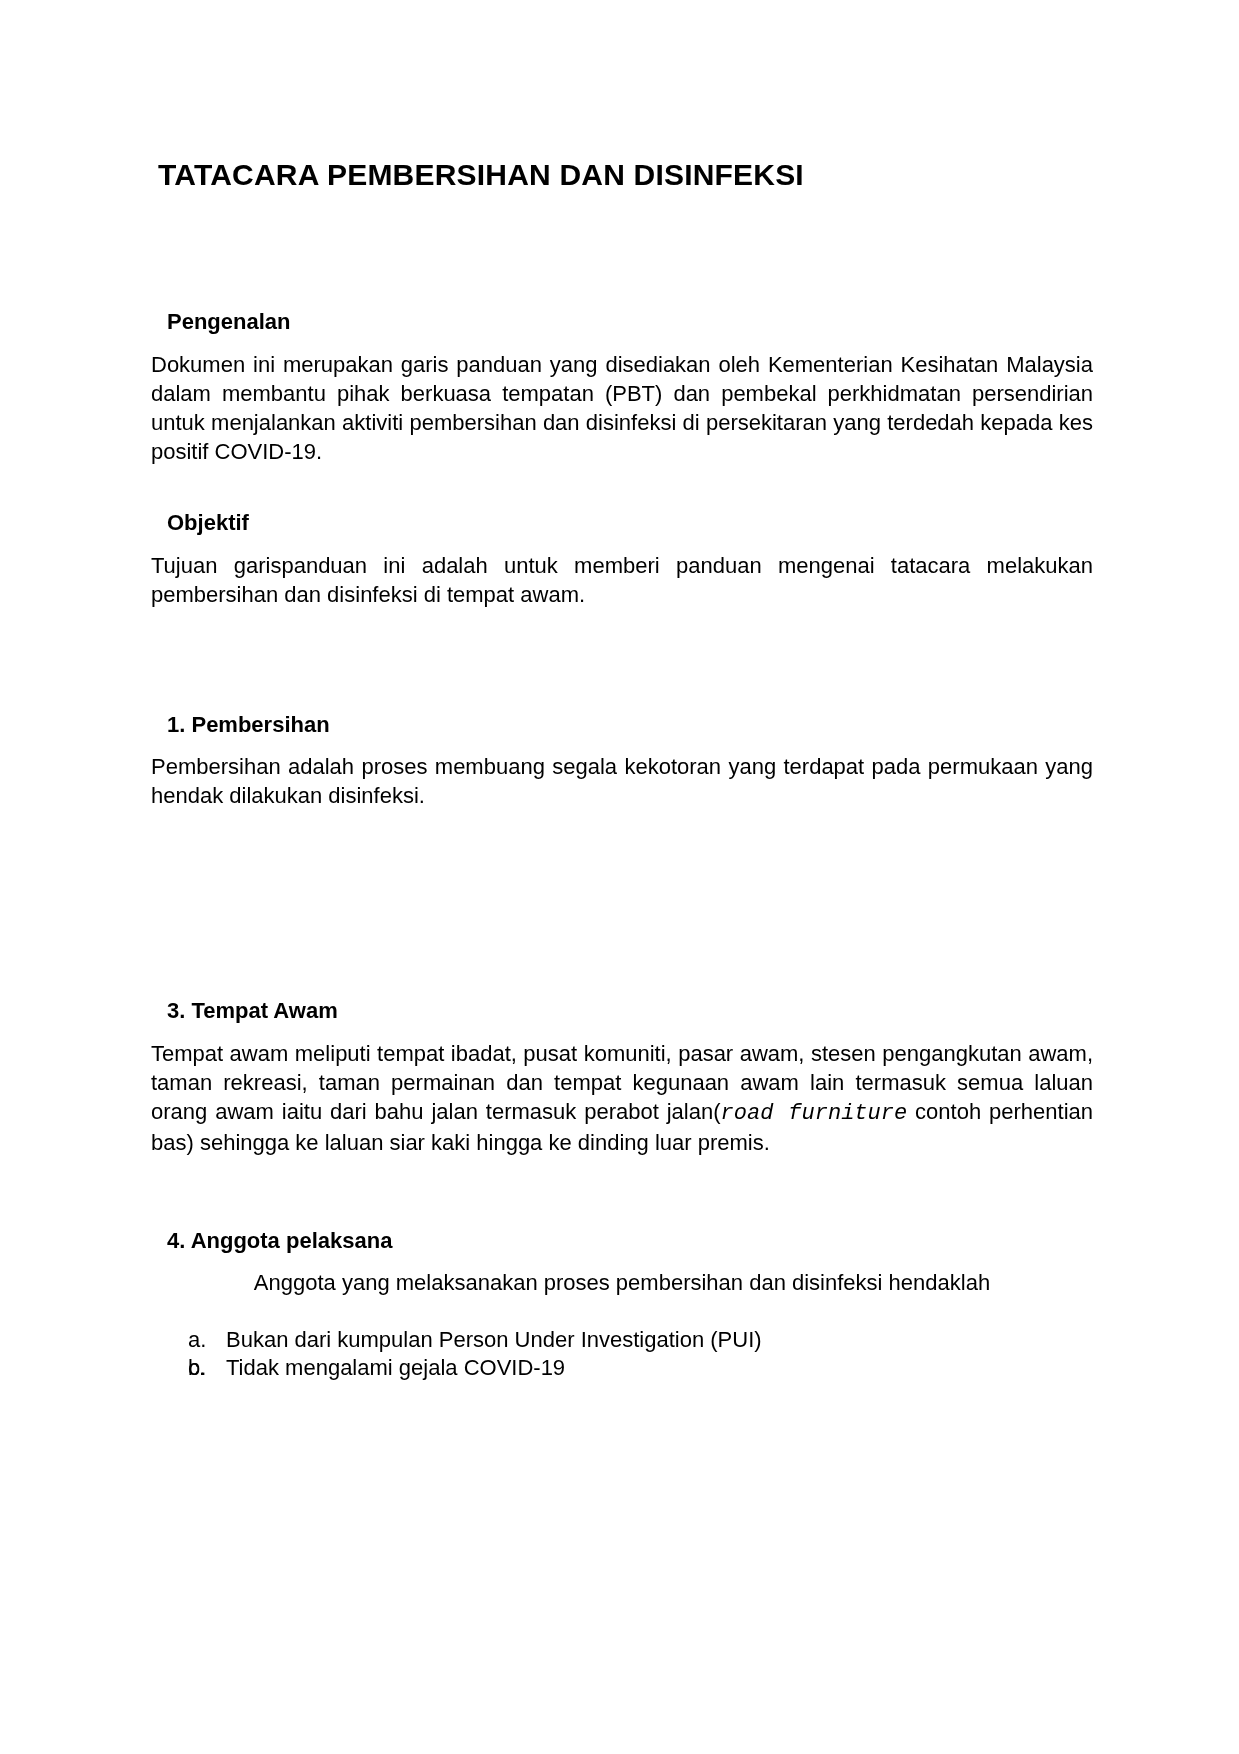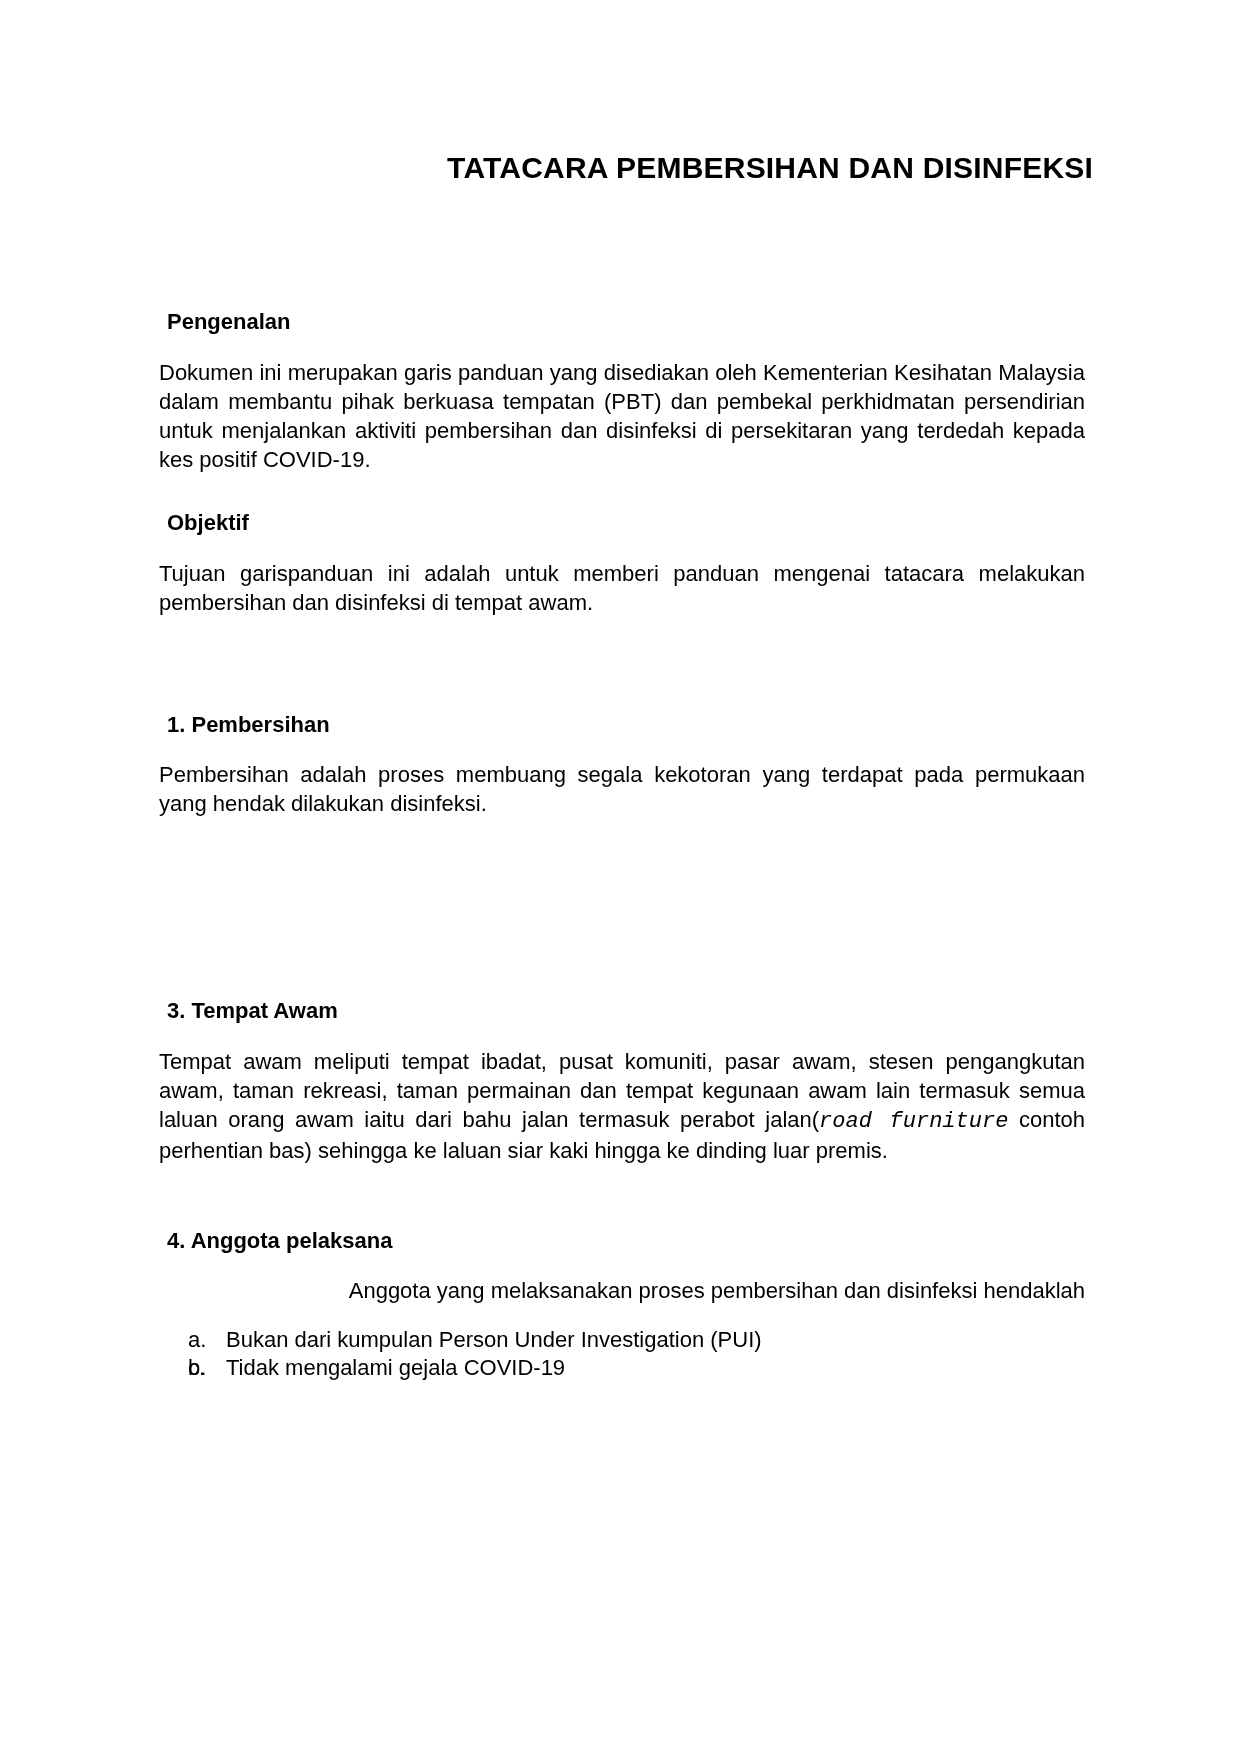--- a/index.html
+++ b/index.html
@@ -1,22 +1,22 @@
 <!DOCTYPE html>
 <html><head>
 <meta charset="utf-8">
 <style>
   html, body { margin: 0; padding: 0; background: #ffffff; }
   body { width: 1239px; height: 1754px; position: relative; overflow: hidden;
          font-family: "Liberation Sans", sans-serif; color: #000; }
   .page { position: absolute; left: 151px; top: 150px; width: 942px; }
-  .title { text-align: right; font-weight: bold; font-size: 30px; line-height: 36px; margin: 0; letter-spacing: 0.2px; }
+  .title { text-align: left; font-weight: bold; font-size: 30px; line-height: 36px; margin: 7px; letter-spacing: 0.2px; }
   .title span { display: block; }
   h2 { font-size: 22px; font-weight: bold; margin: 16px; line-height: 28px; }
-  p { font-size: 22px; line-height: 29px; margin: 8px; text-align: justify; }
+  p { font-size: 22px; line-height: 29px; margin: 0; text-align: justify; }
   .sec { position: absolute; left: 0; width: 942px; }
   ol { list-style: none; margin: 0; padding: 0; font-size: 22px; line-height: 28px; }
   ol li { position: relative; padding-left: 75px; }
   ol li .lbl { position: absolute; left: 37px; }
   em { font-style: italic; font-family: Liberation Mono, monospace; }
 </style>
 </head>
 <body>
 
 <div class="page">
@@ -51,21 +51,21 @@
     <h2>3. Tempat Awam</h2>
   </div>
   <div class="sec" style="top:889px">
     <p><span>Tempat awam meliputi tempat ibadat, pusat komuniti, pasar awam, stesen pengangkutan awam, taman rekreasi, taman permainan dan tempat kegunaan awam lain termasuk semua laluan orang awam iaitu dari bahu jalan termasuk perabot jalan(</span><em>road furniture</em><span> contoh perhentian bas) sehingga ke laluan siar kaki hingga ke dinding luar premis.</span></p>
   </div>
 
   <div class="sec" style="top:1061px">
     <h2>4. Anggota pelaksana</h2>
   </div>
   <div class="sec" style="top:1118px">
-    <p style="text-align:right">Anggota yang melaksanakan proses pembersihan dan disinfeksi hendaklah</p>
+    <p style="text-align:center">Anggota yang melaksanakan proses pembersihan dan disinfeksi hendaklah</p>
   </div>
   <div class="sec" style="top:1176px">
     <ol>
       <li>
         <span class="lbl">a.</span>
         <span>Bukan dari kumpulan Person Under Investigation (PUI)</span>
       </li>
       <li>
         <span class="lbl">b.</span>
       </li>

